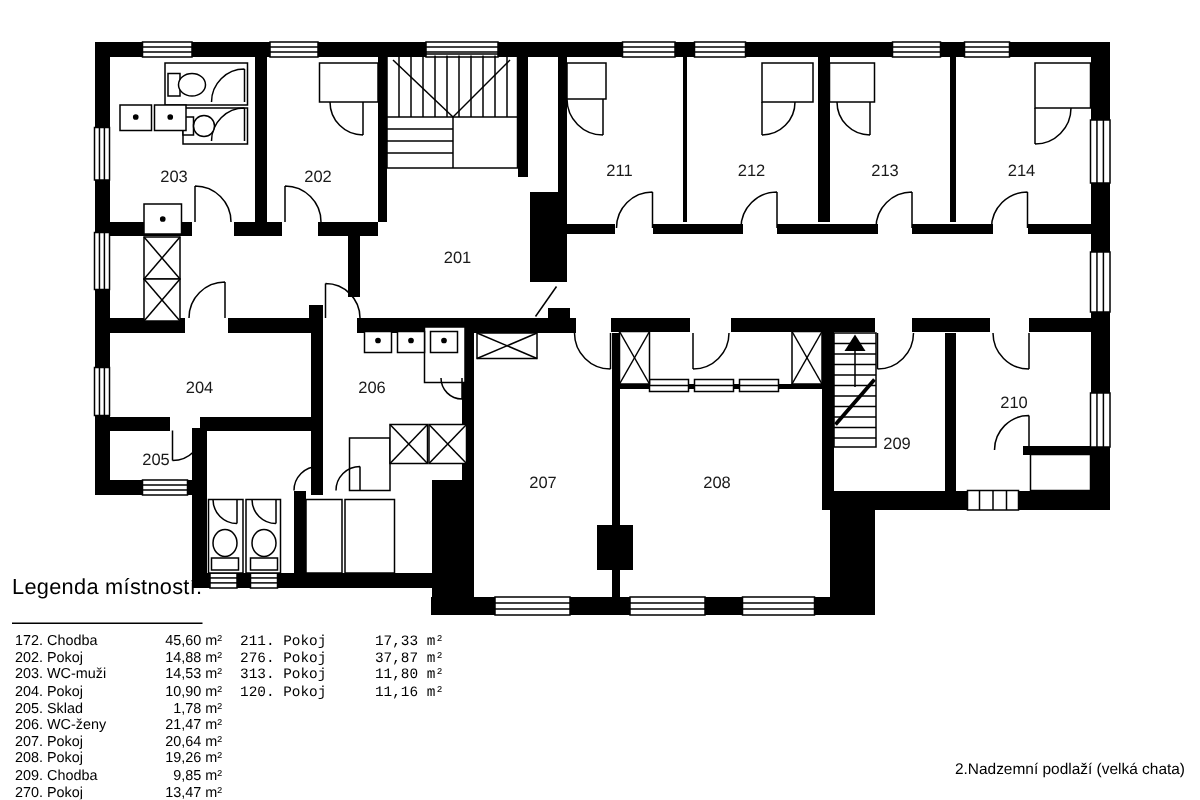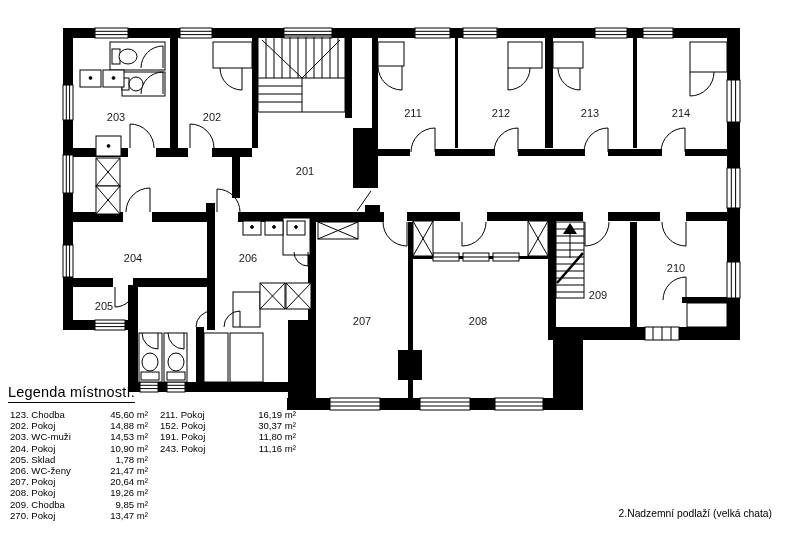--- a/index.html
+++ b/index.html
@@ -2,27 +2,27 @@
 <html><head>
 <meta charset="utf-8">
 <style>
   html,body{margin:0;padding:0;background:#ffffff;}
   #stage{position:relative;width:800px;height:533px;background:#fff;overflow:hidden;
          font-family:"Liberation Sans", sans-serif;color:#000;}
   #plan{position:absolute;left:0;top:0;}
   svg text{font-family:"Liberation Sans", sans-serif;fill:#1a1a1a;}
   .legend{position:absolute;left:8px;top:383px;width:300px;}
   .legend-heading{font-size:14.5px;display:inline-block;border-bottom:1.4px solid #000;
-                  padding-bottom:2px;letter-spacing:.2px;}
+                  padding-bottom:15px;letter-spacing:.2px;}
   .legend-cols{position:relative;margin-top:6px;font-size:9.6px;line-height:11.2px;}
   .legend-col1{position:absolute;left:2px;top:0;width:138px;}
-  .legend-col2{position:absolute;left:152px;top:0;width:136px;}
+  .legend-col2{position:absolute;left:152px;top:0;width:136px;font-family:Liberation Mono, monospace;}
   .legend-row{display:flex;justify-content:space-between;}
   .legend-row .area{text-align:right;white-space:nowrap;}
-  .caption{position:absolute;right:28px;top:508px;font-size:10.3px;}
+  .caption{position:absolute;right:10px;top:508px;font-size:10.3px;}
 </style>
 </head>
 <body>
 
 <div id="stage">
 
 <svg id="plan" width="800" height="533" viewBox="0 0 800 533">
 
   <g fill="#000" shape-rendering="crispEdges">
 
@@ -473,21 +473,21 @@
     <text x="590" y="117">213</text>
     <text x="681" y="117">214</text>
   </g>
 </svg>
 
   <div class="legend">
     <span class="legend-heading">Legenda místností:</span>
     <div class="legend-cols">
       <div class="legend-col1">
         <div class="legend-row">
-            <span>123. Chodba</span>
+            <span>172. Chodba</span>
             <span class="area">45,60 m²</span>
           </div>
         <div class="legend-row">
             <span>202. Pokoj</span>
             <span class="area">14,88 m²</span>
           </div>
         <div class="legend-row">
             <span>203. WC-muži</span>
             <span class="area">14,53 m²</span>
           </div>
@@ -516,32 +516,32 @@
             <span class="area">9,85 m²</span>
           </div>
         <div class="legend-row">
             <span>270. Pokoj</span>
             <span class="area">13,47 m²</span>
           </div>
       </div>
       <div class="legend-col2">
         <div class="legend-row">
             <span>211. Pokoj</span>
-            <span class="area">16,19 m²</span>
-          </div>
-        <div class="legend-row">
-            <span>152. Pokoj</span>
-            <span class="area">30,37 m²</span>
-          </div>
-        <div class="legend-row">
-            <span>191. Pokoj</span>
+            <span class="area">17,33 m²</span>
+          </div>
+        <div class="legend-row">
+            <span>276. Pokoj</span>
+            <span class="area">37,87 m²</span>
+          </div>
+        <div class="legend-row">
+            <span>313. Pokoj</span>
             <span class="area">11,80 m²</span>
           </div>
         <div class="legend-row">
-            <span>243. Pokoj</span>
+            <span>120. Pokoj</span>
             <span class="area">11,16 m²</span>
           </div>
       </div>
     </div>
   </div>
 
   <div class="caption">2.Nadzemní podlaží (velká chata)</div>
 </div>
 
 </body></html>

